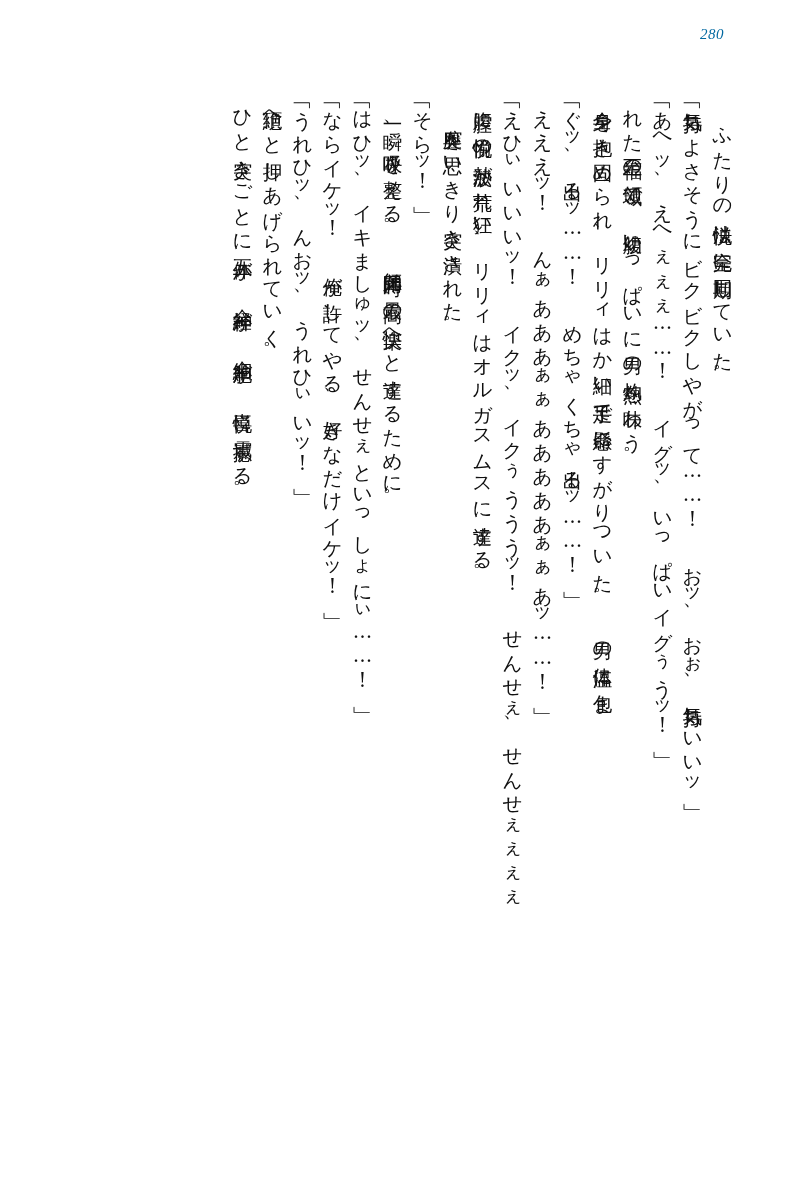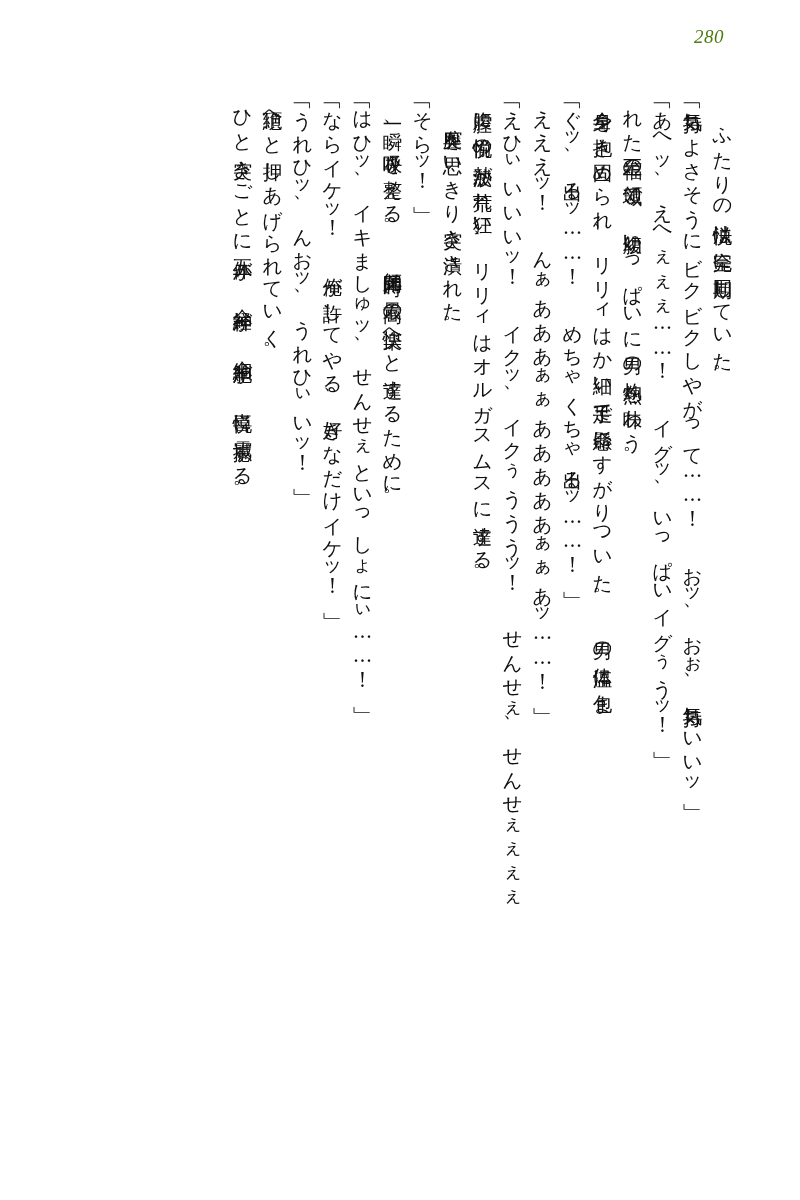--- a/index.html
+++ b/index.html
@@ -20,23 +20,23 @@
     height: 1200px;
     background: #ffffff;
     box-sizing: border-box;
   }
   .page-number {
     position: absolute;
     top: 26px;
     right: 76px;
     font-family: "Liberation Serif", "DejaVu Serif", serif;
     font-style: italic;
-    font-size: 19px;
+    font-size: 15px;
     letter-spacing: 0.5px;
-    color: #4d7c0f;
+    color: #0369a1;
   }
   .text-block {
     position: absolute;
     top: 96px;
     right: 68px;
     left: 60px;
     height: 1010px;
     display: flex;
     flex-direction: row;
     

